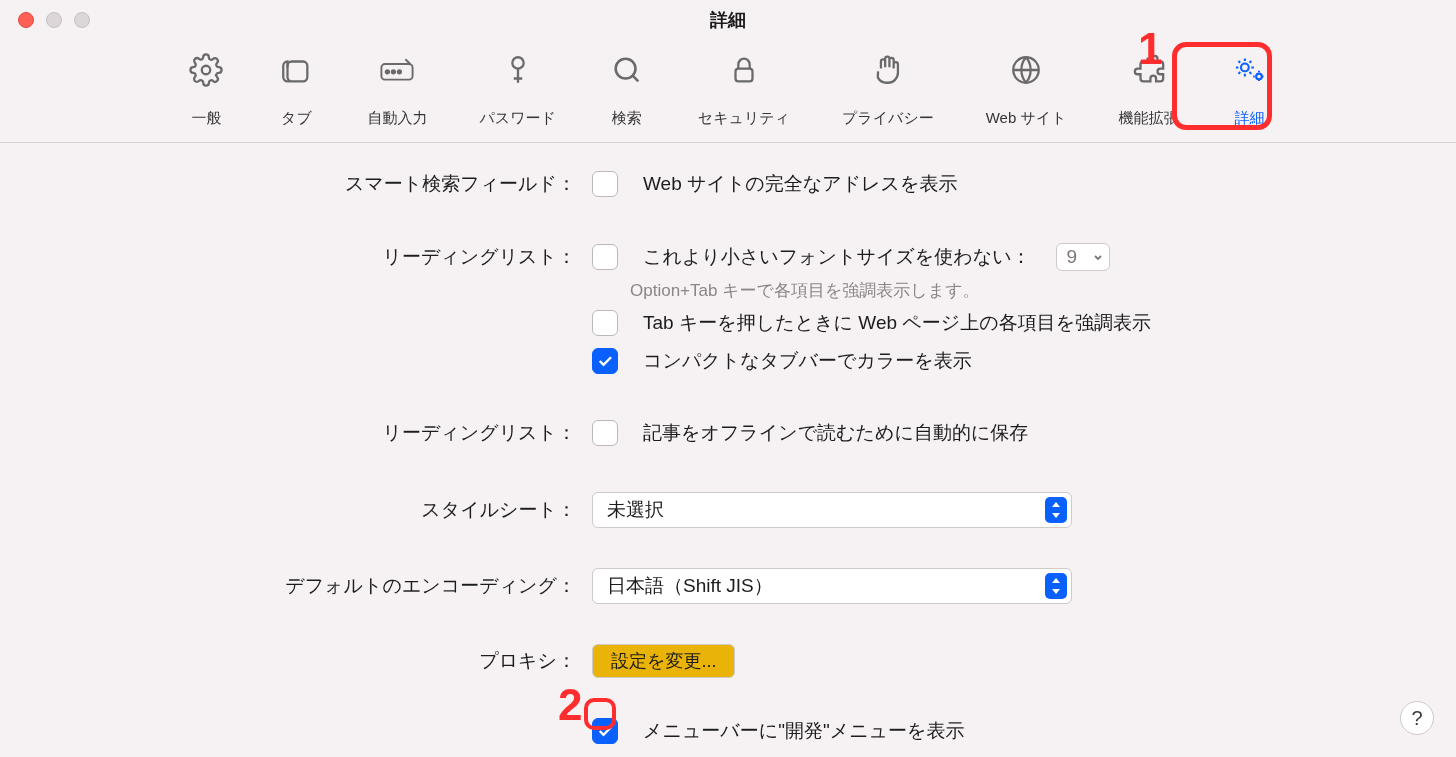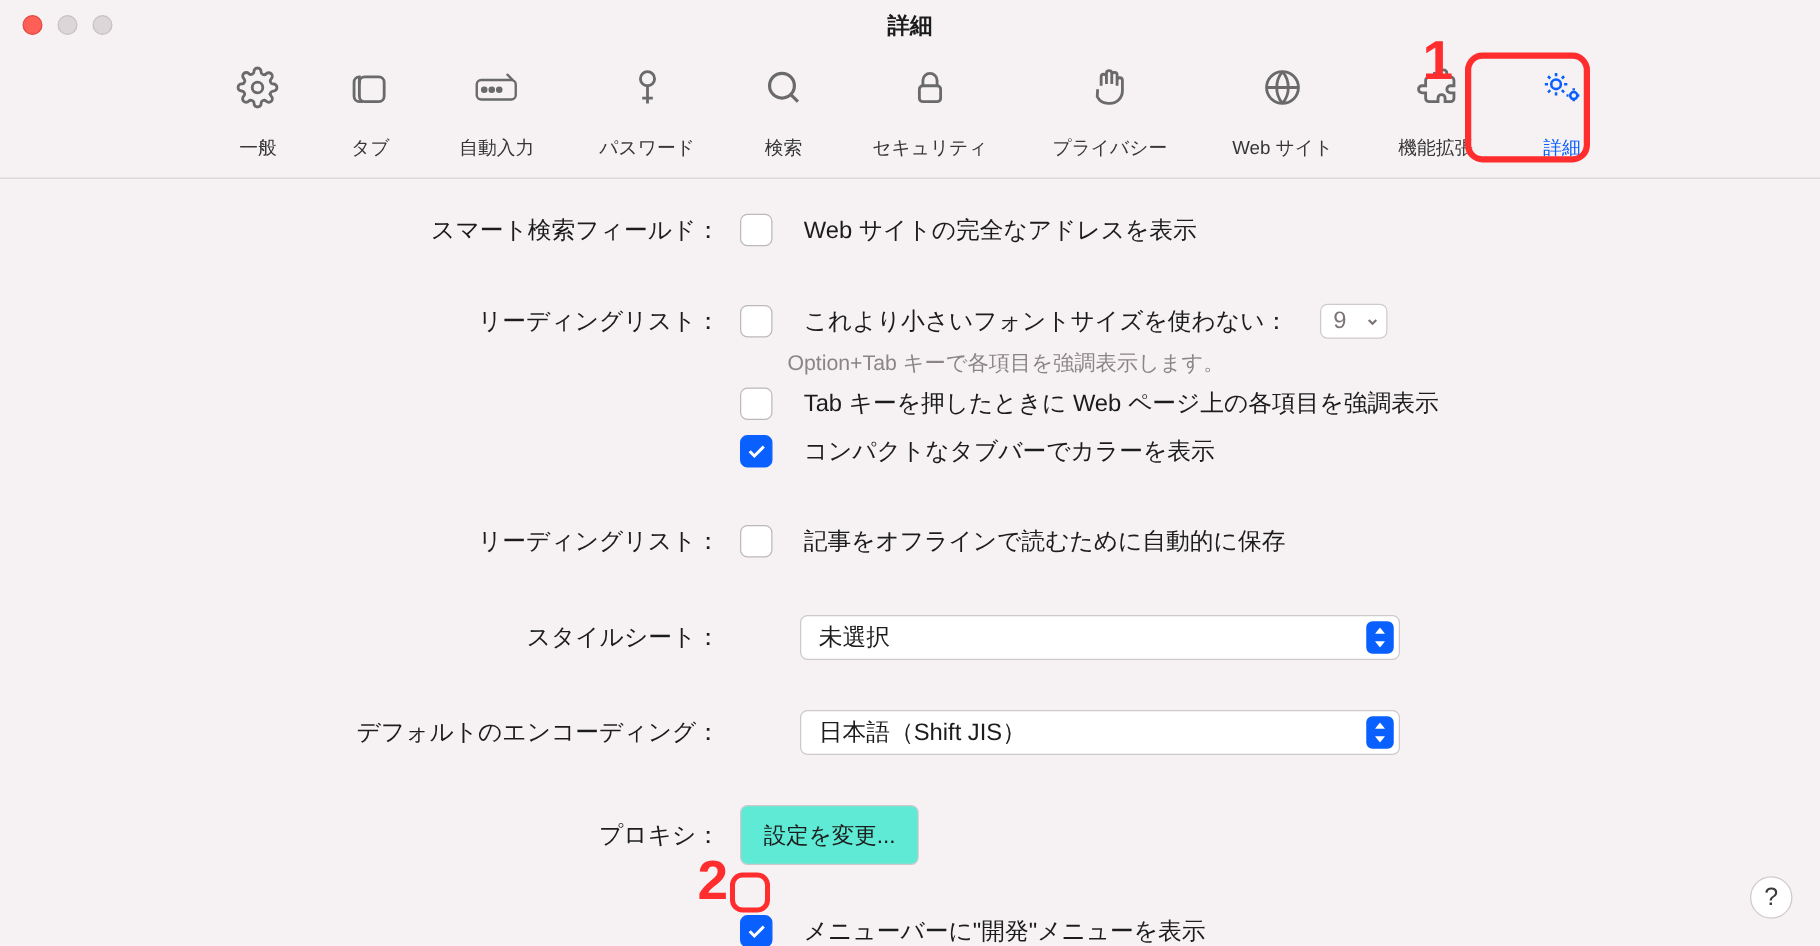--- a/index.html
+++ b/index.html
@@ -99,33 +99,32 @@
 .stepper .num { padding: 0 10px; color:#7b757a; }
 .stepper .arrow { width:22px; display:flex; align-items:center; justify-content:center; color:#7b757a; }
 .select {
   display:flex; align-items:center;
   border:1px solid #cfc9cc; border-radius:6px;
   background:#fff; height:36px;
   width: 480px;
   padding: 0 0 0 14px;
   font-size: 19px;
   position: relative;
-  margin-left: 48px;
 }
 .select .arrows {
   width:22px; height:26px;
   background:#0a60ff;
   border-radius:5px;
   display:flex; flex-direction:column; align-items:center; justify-content:center;
   color:#fff;
   margin-left:auto; margin-right:4px;
 }
 .button {
   border:1px solid #cfc9cc; border-radius:6px;
-  background:#5eead4; height:48px;
+  background:#eab308; height:34px;
   padding: 0 18px;
   font-size: 18px;
   display:flex; align-items:center;
 }
 .section-gap { height: 34px; }
 .highlight-1 {
   position: absolute;
   top: 42px; left: 1172px;
   width: 100px; height: 88px;
   border: 5px solid #ff2d2d;

